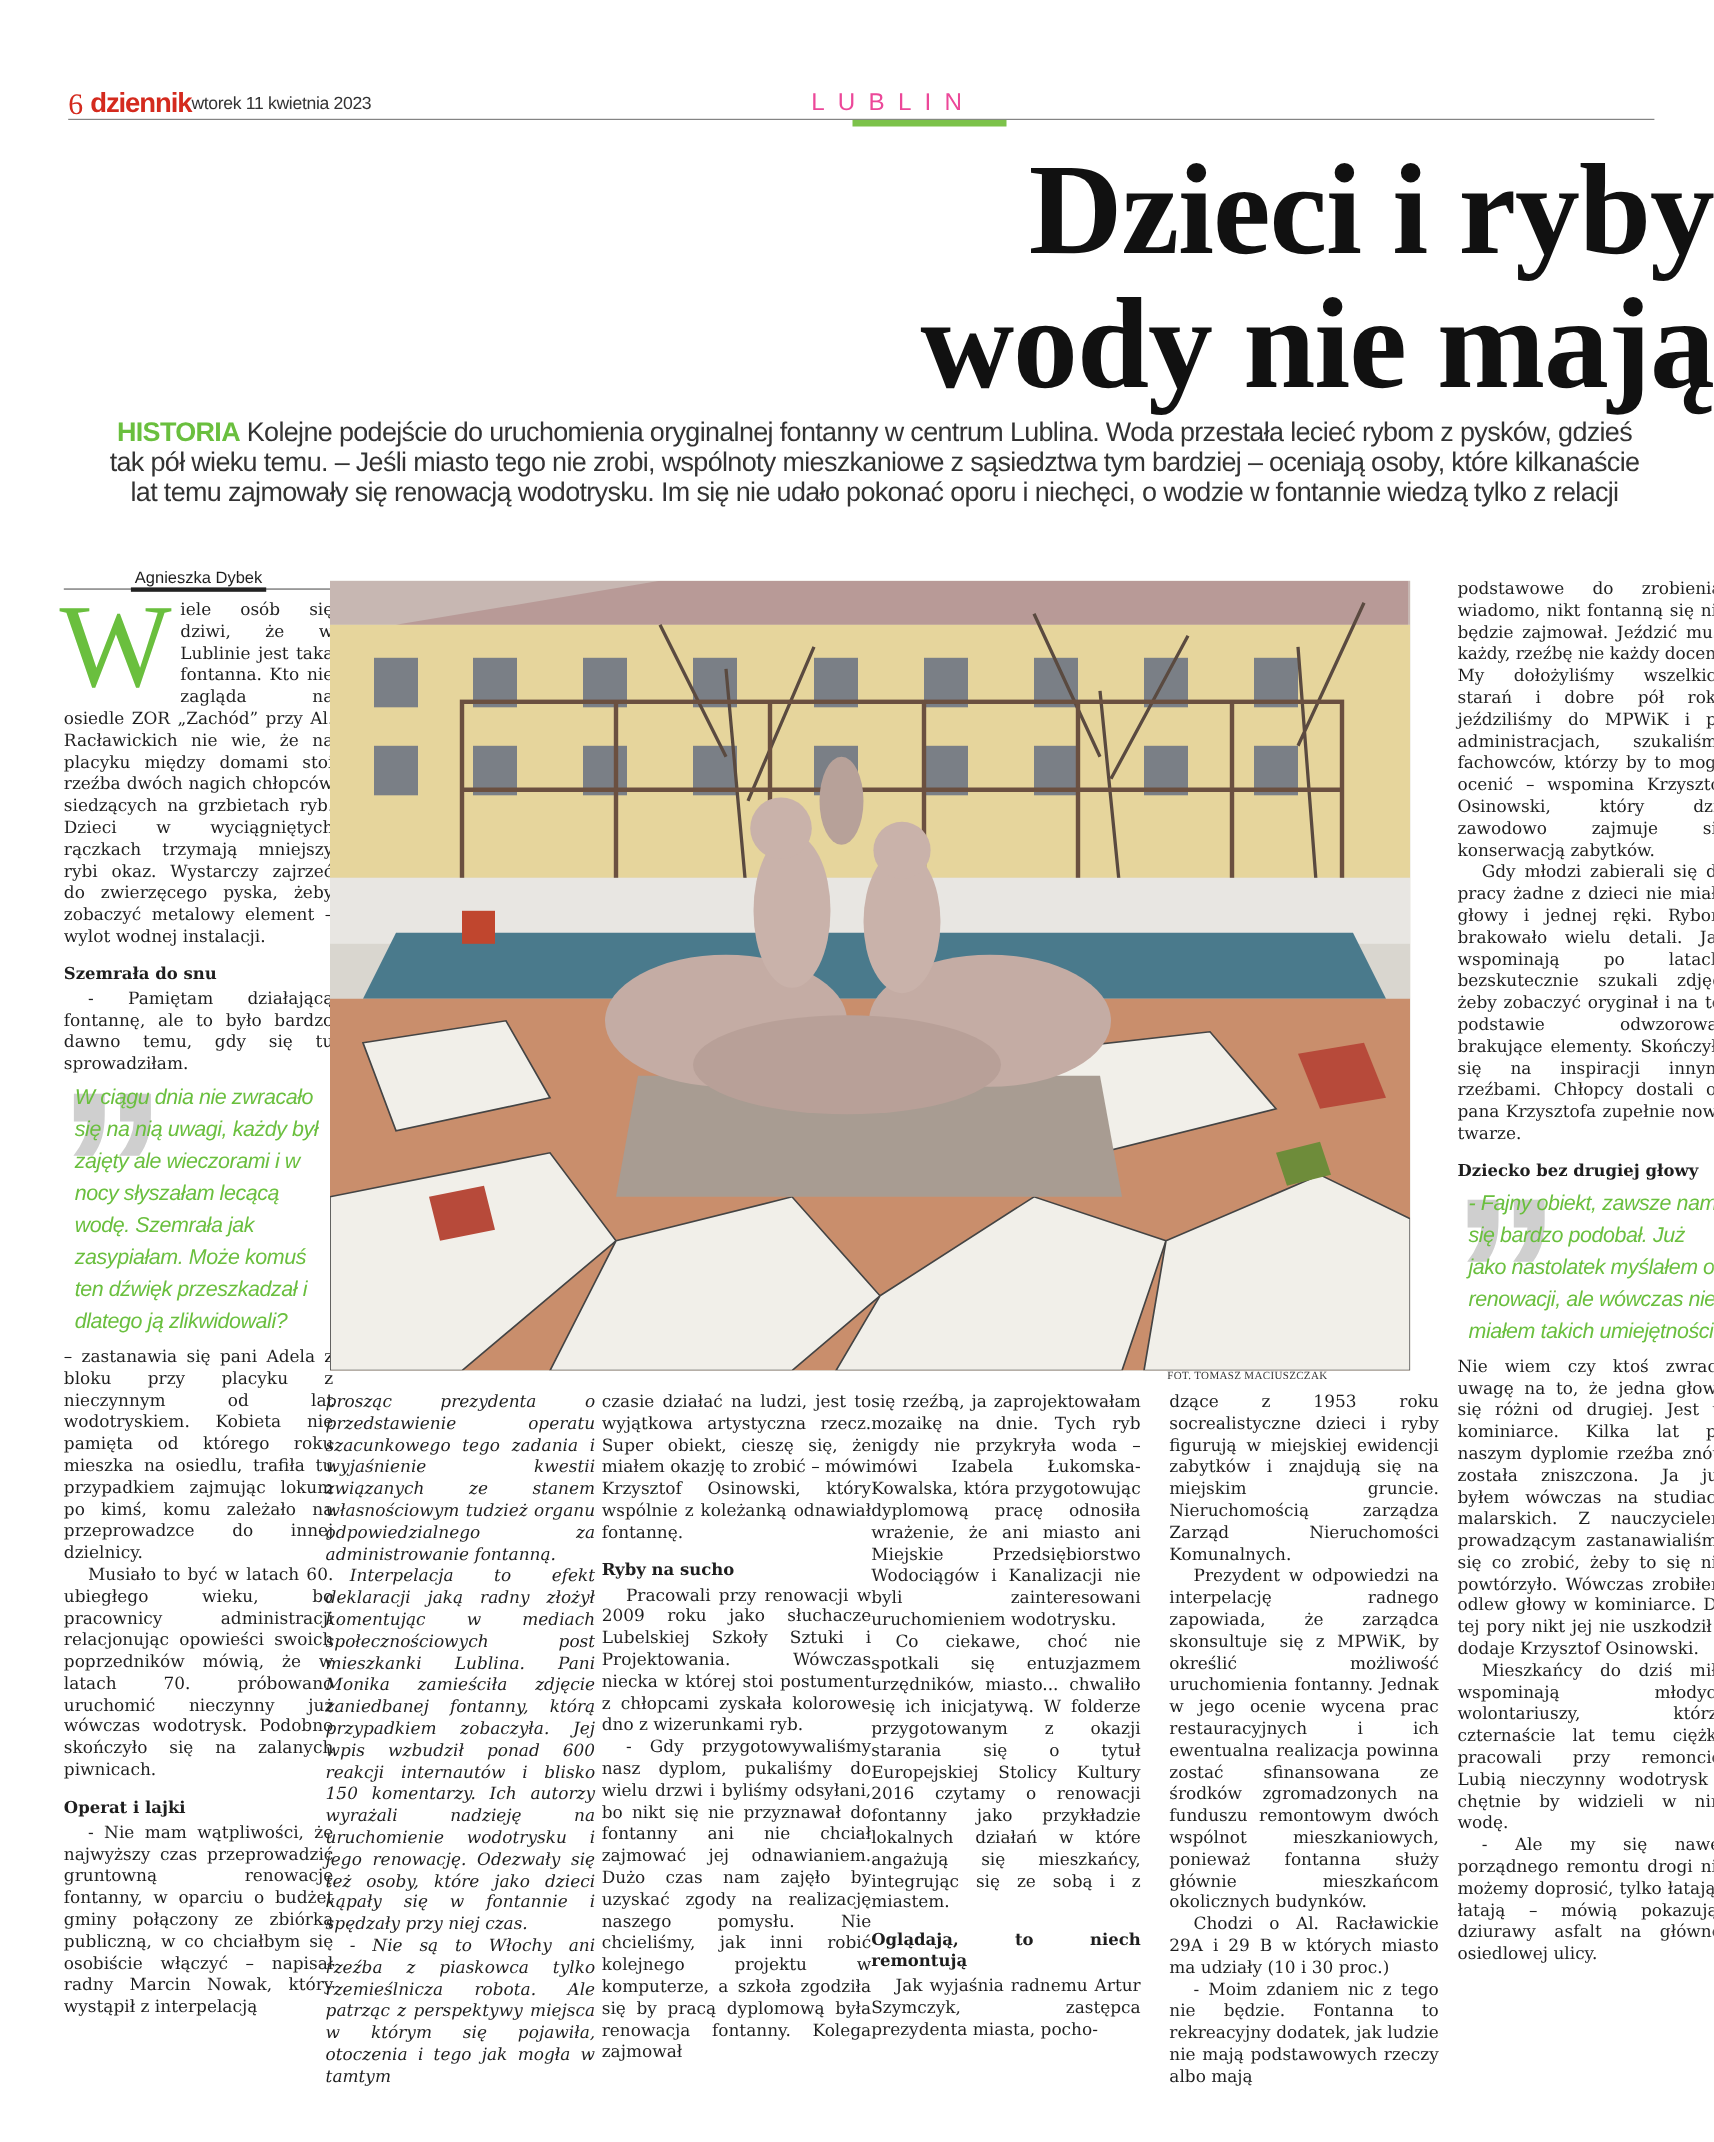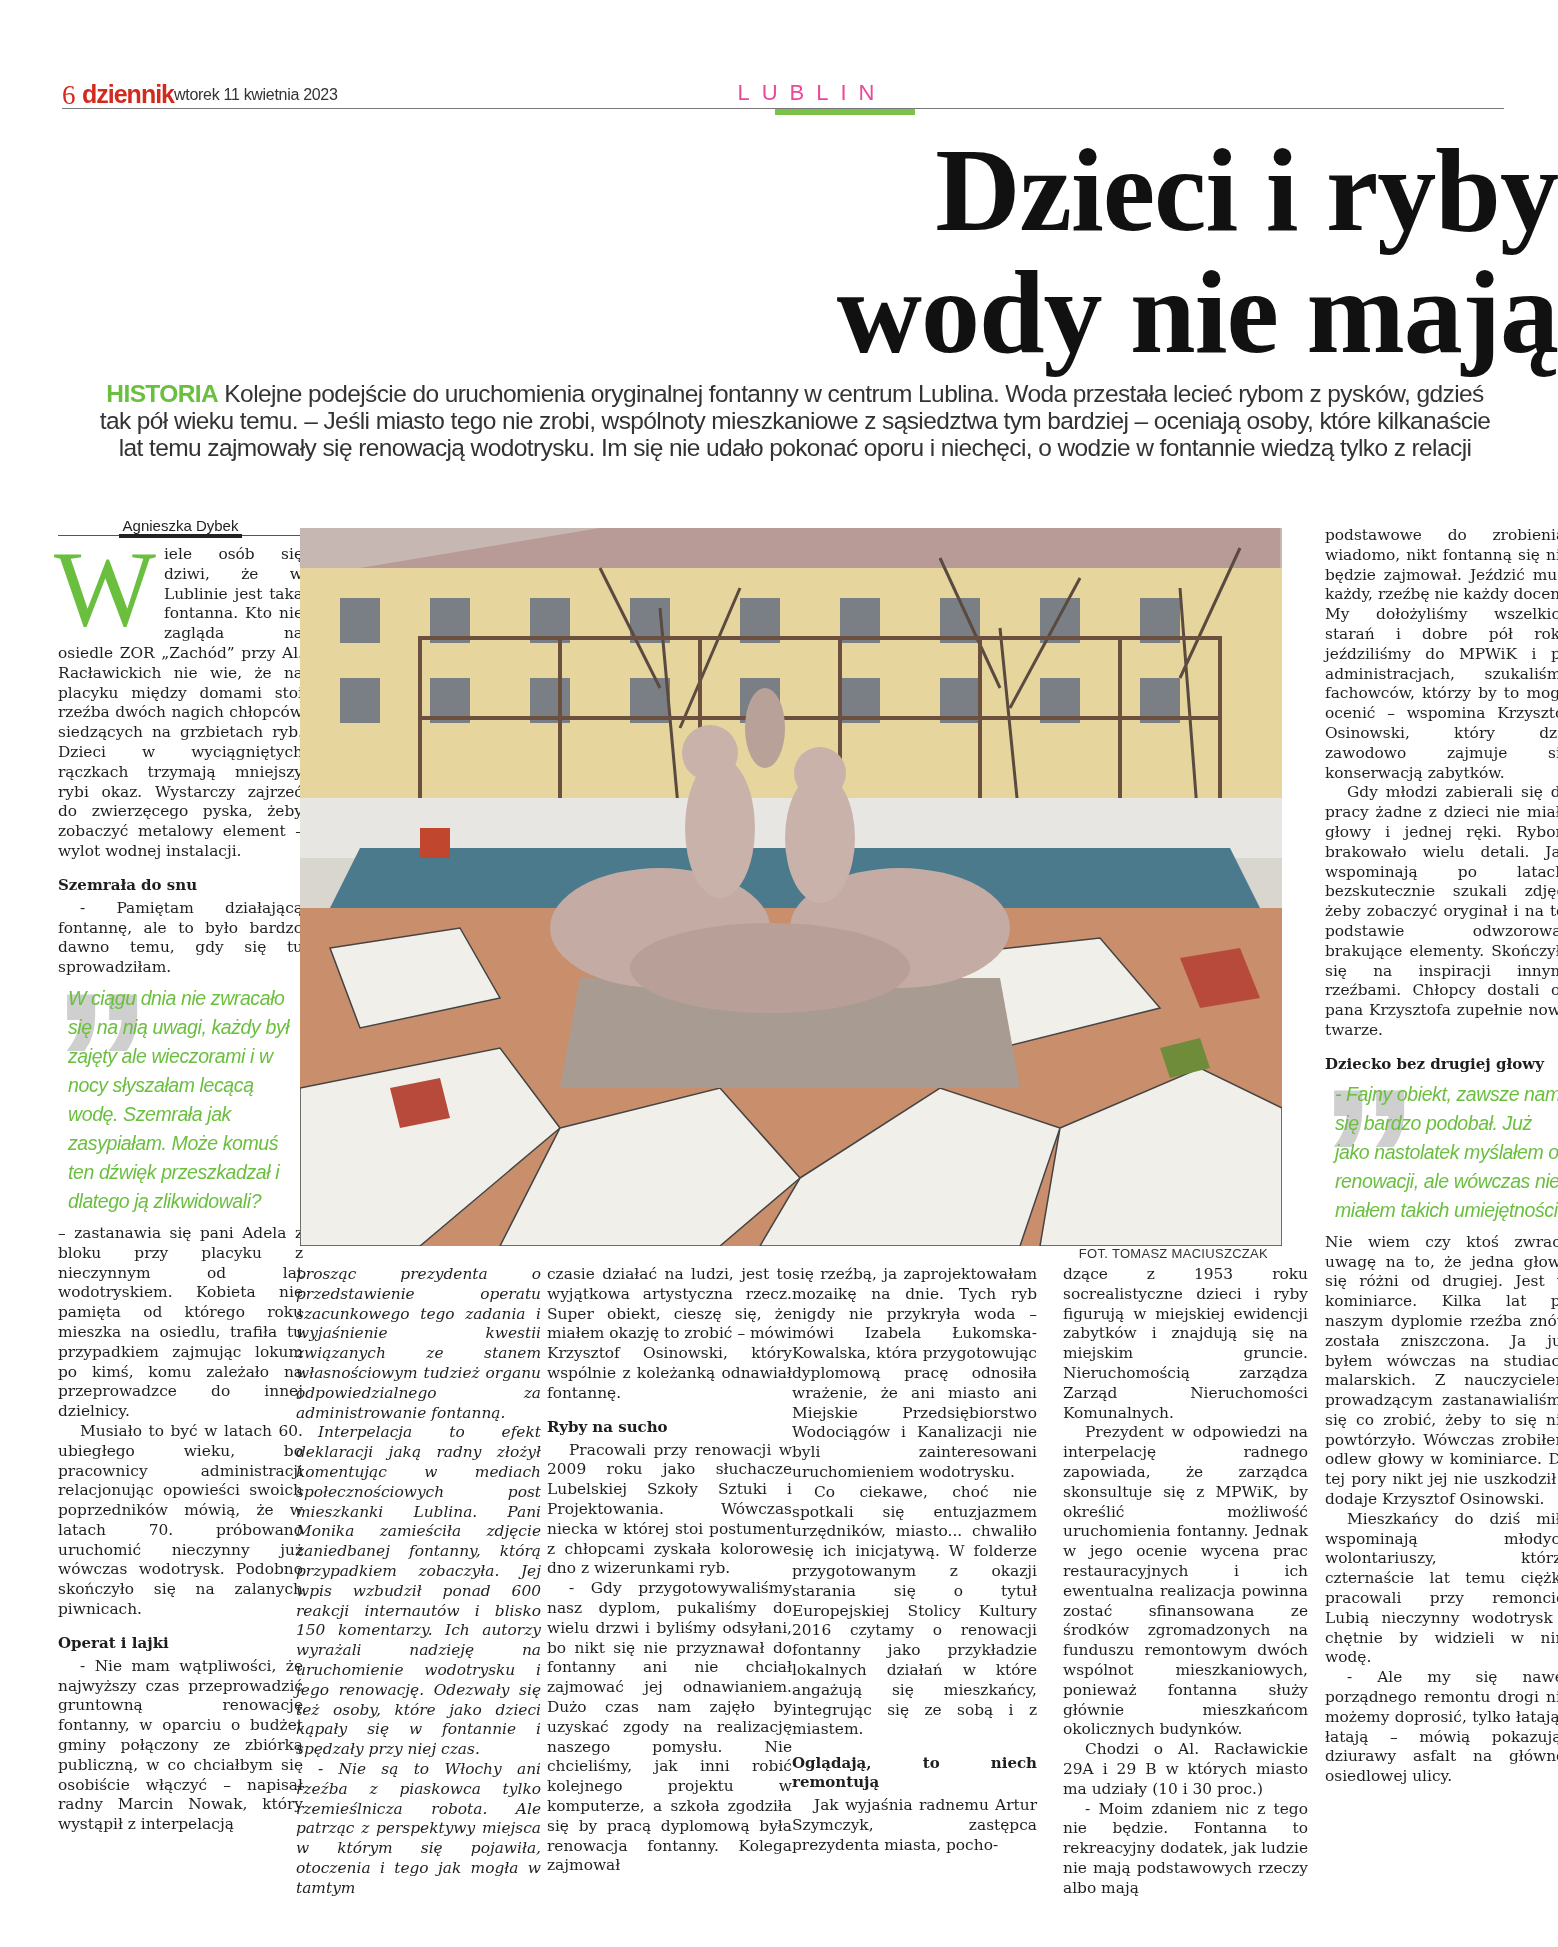--- a/index.html
+++ b/index.html
@@ -17,21 +17,21 @@
   .col p { margin:0; text-indent:22px; }
   .col p.noindent { text-indent:0; }
   .col h3 { margin:14px 0 4px 0; font-family:"DejaVu Serif", serif; font-size:15px; font-weight:bold; line-height:19px; }
   .byline { position:absolute; left:58px; top:517px; width:245px; border-bottom:1.5px solid #555; text-align:center; font-family:"Liberation Sans", sans-serif; font-size:15px; padding-bottom:1px; }
   .byline span { border-bottom:4px solid #222; padding:0 4px; }
   .dropcap { float:left; font-family:"Liberation Serif", serif; font-size:108px; line-height:80px; color:#6abf3e; margin:4px 8px 0 -4px; }
   .quote { position:relative; margin:6px 0 8px 0; padding-left:10px; }
   .quote .qmark { position:absolute; left:-6px; top:-20px; font-family:"Liberation Sans", sans-serif; font-weight:bold; font-size:200px; line-height:200px; color:#cfcfcf; z-index:0; }
   .quote .qtext { position:relative; z-index:1; font-family:"Liberation Sans", sans-serif; font-style:italic; color:#6abf3e; font-size:19.5px; line-height:29px; text-align:left; letter-spacing:-0.4px; }
   .photo { position:absolute; left:300px; top:528px; width:982px; height:718px; overflow:hidden; background:#c9c2b6; }
-  .credit { position:absolute; left:1000px; top:1246px; width:268px; text-align:right; font-family:Liberation Sans, sans-serif; font-size:13px; color:#333; letter-spacing:0.3px; }
+  .credit { position:absolute; left:1000px; top:1246px; width:268px; text-align:center; font-family:Liberation Serif, serif; font-size:10px; color:#333; letter-spacing:0.3px; }
 </style>
 </head>
 <body>
 
 <div class="masthead">
   <span class="pagenum">6</span>
   <span class="logo">dziennik</span>
   <span class="date">wtorek 11 kwietnia 2023</span>
   <span class="section">LUBLIN</span>
   <span class="section-bar"></span>

